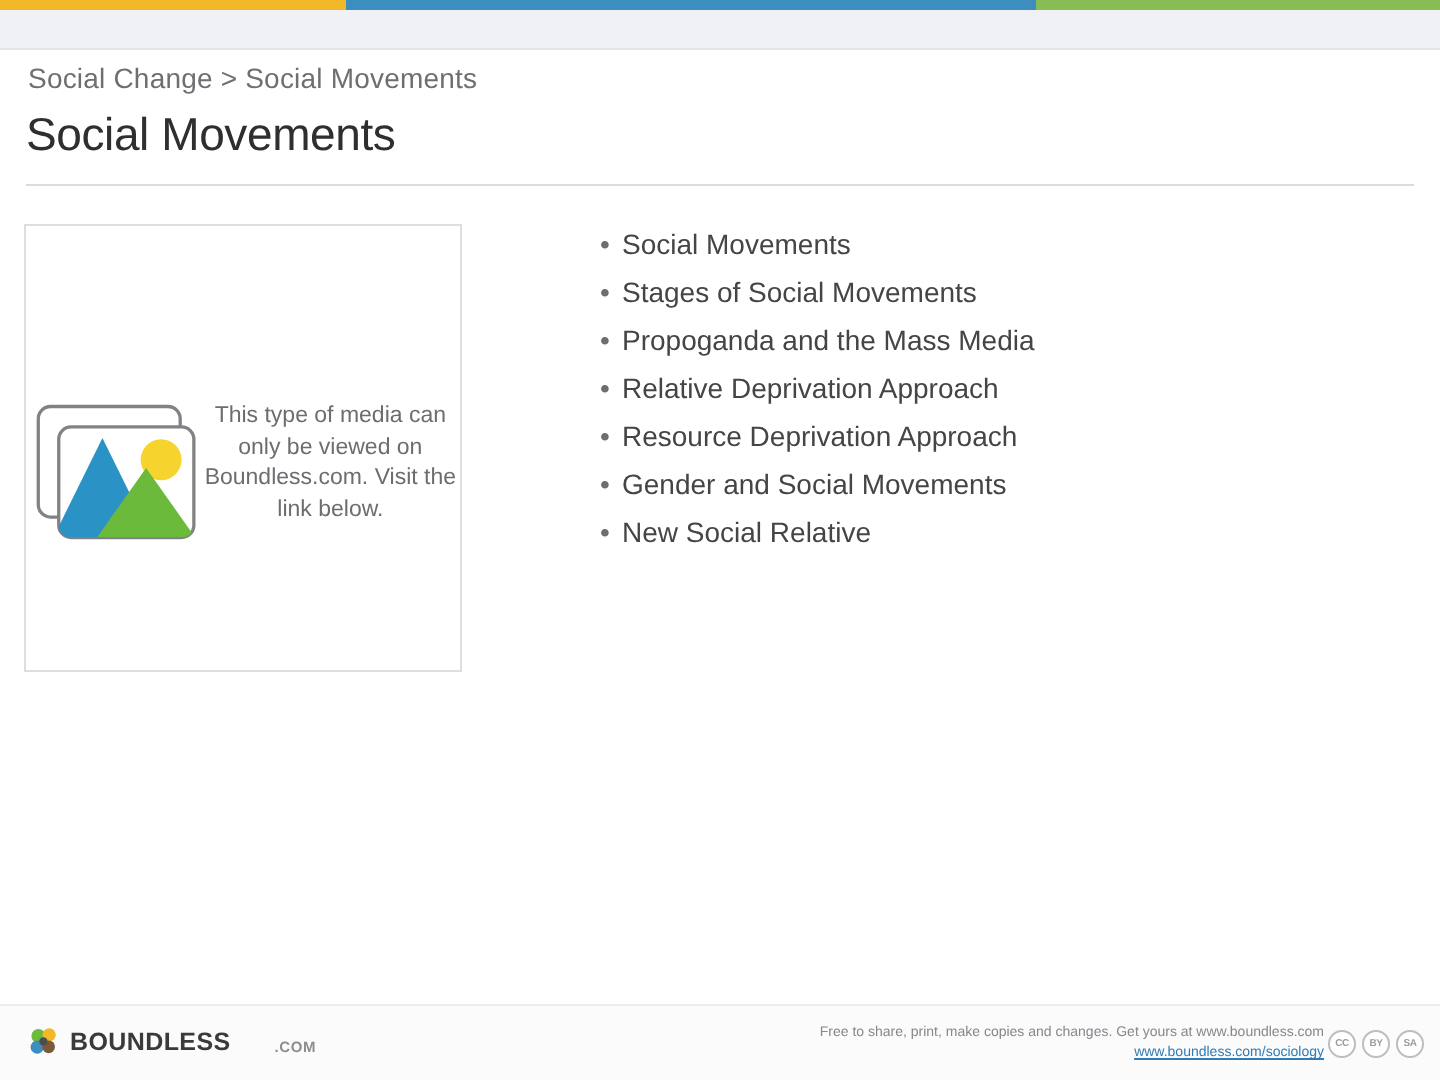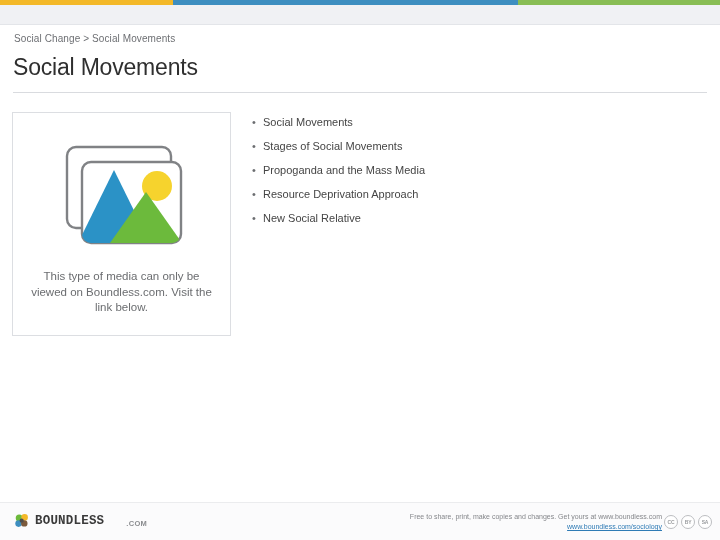--- a/index.html
+++ b/index.html
@@ -32,21 +32,21 @@
   #breadcrumb-bar {
     width: 720px;
     height: 20px;
     background: #f0f1f4;
     border-bottom: 1px solid #e3e5e9;
     display: flex;
     align-items: center;
     padding-left: 14px;
   }
   #breadcrumb-text {
-    font-size: 10px;
+    font-size: 14px;
     color: #6d6f73;
     letter-spacing: 0.1px;
     white-space: nowrap;
     margin-top: 48px;
   }
 
   
   #page-title {
     position: absolute;
     left: 13px;
@@ -70,21 +70,21 @@
   
   #media-box {
     position: absolute;
     left: 12px;
     top: 112px;
     width: 219px;
     height: 224px;
     border: 1px solid #dcdee2;
     background: #ffffff;
     display: flex;
-    flex-direction: column;
+    flex-direction: row;
     align-items: center;
   }
   #media-icon {
     margin-top: 24px;
     width: 128px;
     height: 116px;
   }
   #media-note {
     margin-top: 16px;
     width: 190px;
@@ -96,24 +96,25 @@
 
   
   #bullet-list {
     position: absolute;
     left: 252px;
     top: 110px;
     width: 450px;
     list-style: none;
   }
   #bullet-list li {
-    font-size: 11px;
+    font-size: 14px;
     line-height: 24px;
     color: #454545;
     white-space: nowrap;
+    margin-left: 48px;
   }
   #bullet-list li .bullet-mark {
     display: inline-block;
     width: 11px;
     color: #6b6d70;
   }
 
   
   #footer-divider {
     position: absolute;
@@ -138,21 +139,20 @@
     display: flex;
     align-items: center;
     gap: 5px;
   }
   #logo-mark { width: 16px; height: 16px; display: block; }
   #logo-word {
     font-size: 12.5px;
     font-weight: bold;
     color: #3a3a3a;
     letter-spacing: 0.2px;
-    font-family: Liberation Mono, monospace;
   }
   #logo-tld {
     font-size: 7.5px;
     font-weight: bold;
     color: #8b8d90;
     letter-spacing: 0.3px;
     margin-left: 17px;
     position: relative;
     top: 2px;
   }
@@ -233,21 +233,23 @@
       <polygon points="88,55 124,106 52,106" fill="#6cba3c"></polygon>
     </g>
   </svg>
   <div id="media-note">This type of media can only be viewed on Boundless.com. Visit the link below.</div>
 </div>
 
 <ul id="bullet-list">
   <li><span class="bullet-mark">•</span><span>Social Movements</span></li>
   <li><span class="bullet-mark">•</span><span>Stages of Social Movements</span></li>
   <li><span class="bullet-mark">•</span><span>Propoganda and the Mass Media</span></li>
+  <li><span class="bullet-mark">•</span><span>Relative Deprivation Approach</span></li>
   <li><span class="bullet-mark">•</span><span>Resource Deprivation Approach</span></li>
+  <li><span class="bullet-mark">•</span><span>Gender and Social Movements</span></li>
   <li><span class="bullet-mark">•</span><span>New Social Relative</span></li>
 </ul>
 
 <div id="footer-divider"></div>
 <div id="footer">
 
   <div id="footer-logo">
     <svg id="logo-mark" viewBox="0 0 16 16">
       <circle cx="5.2" cy="5.0" r="3.5" fill="#6cba3c"></circle>
       <circle cx="10.6" cy="4.4" r="3.3" fill="#f3b828"></circle>

